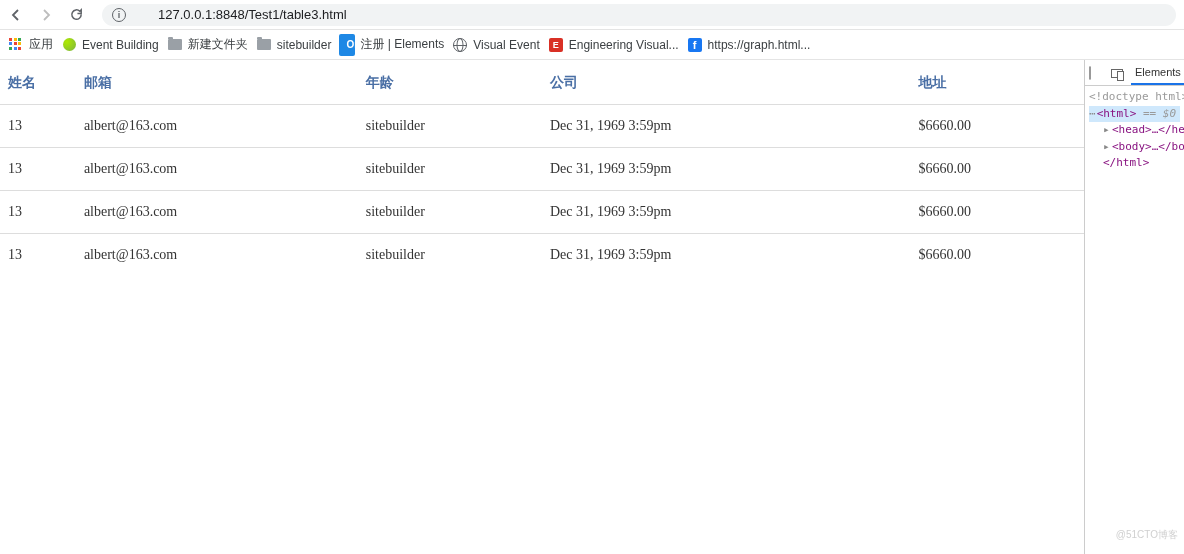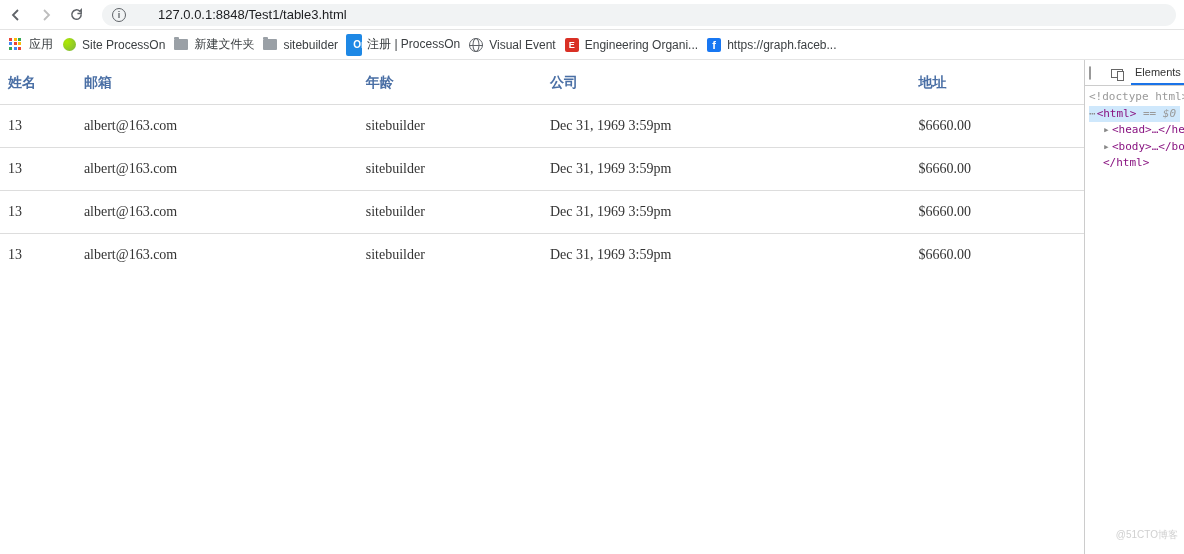--- a/index.html
+++ b/index.html
@@ -102,57 +102,57 @@
           <span></span>
           <span></span>
         </span>
       </span>
     <span>应用</span>
   </div>
   <div class="bm-item">
     <span class="bm-icon">
         <span class="green-icon"></span>
       </span>
-    <span>Site ProcessOn</span>
+    <span>Event Building</span>
   </div>
   <div class="bm-item">
     <span class="bm-icon">
         <span class="folder-icon"></span>
       </span>
     <span>新建文件夹</span>
   </div>
   <div class="bm-item">
     <span class="bm-icon">
         <span class="folder-icon"></span>
       </span>
     <span>sitebuilder</span>
   </div>
   <div class="bm-item">
     <span class="bm-icon">
         <span class="on-icon">On</span>
       </span>
-    <span>注册 | ProcessOn</span>
+    <span>注册 | Elements</span>
   </div>
   <div class="bm-item">
     <span class="bm-icon">
         <span class="globe-icon"></span>
       </span>
     <span>Visual Event</span>
   </div>
   <div class="bm-item">
     <span class="bm-icon">
         <span class="red-icon">E</span>
       </span>
-    <span>Engineering Organi...</span>
+    <span>Engineering Visual...</span>
   </div>
   <div class="bm-item">
     <span class="bm-icon">
         <span class="fb-icon">f</span>
       </span>
-    <span>https://graph.faceb...</span>
+    <span>https://graph.html...</span>
   </div>
 </div>
 
 <div class="main-area">
 
   <div class="page-content">
     <table>
       <thead>
         <tr>
           <th>姓名</th>

